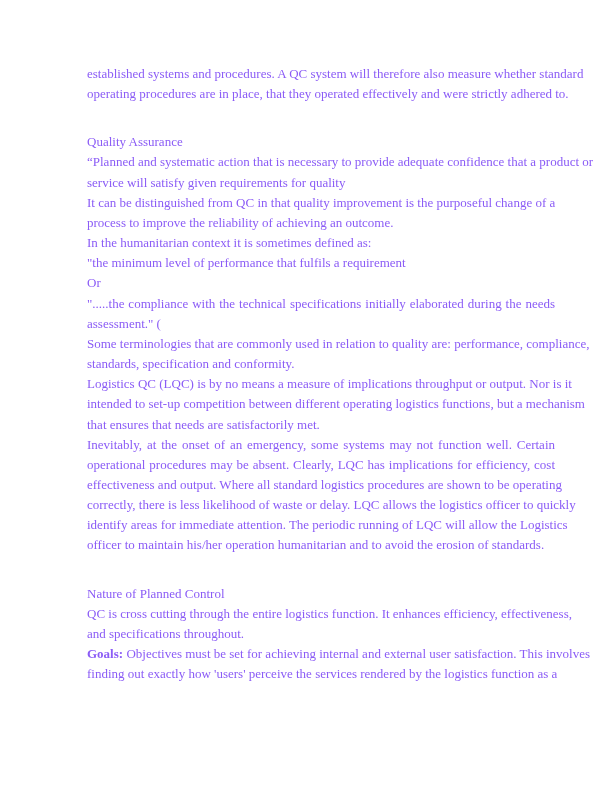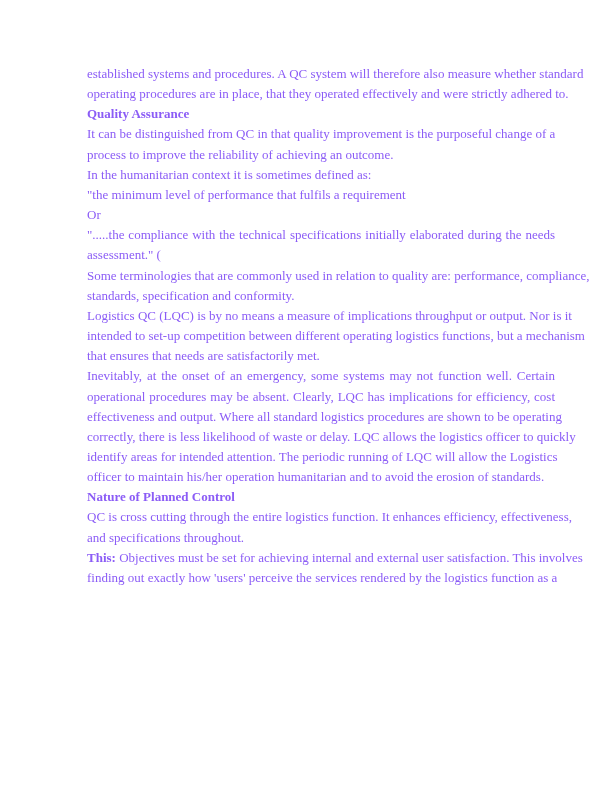--- a/index.html
+++ b/index.html
@@ -14,57 +14,61 @@
       line-height: 20.15px;
       color: #8b5cf6;
     }
     .line { display: block; white-space: nowrap; }
     .justify {
       display: block;
       text-align: justify;
       text-align-last: justify;
       white-space: nowrap;
     }
-    .heading { font-weight: bold; display: block; }
+    .heading { font-weight: normal; display: block; margin-top: 28px; }
     .bold { font-weight: bold; }
   </style>
 </head>
 <body>
 
 <div class="page">
 
   <div>
     <span class="justify">established systems and procedures. A QC system will therefore also measure whether standard</span>
     <span class="line">operating procedures are in place, that they operated effectively and were strictly adhered to.</span>
   </div>
 
   <span class="heading">Quality Assurance</span>
+  <div>
+    <span class="justify">“Planned and systematic action that is necessary to provide adequate confidence that a product or</span>
+    <span class="line">service will satisfy given requirements for quality</span>
+  </div>
 
   <div>
     <span class="justify">It can be distinguished from QC in that quality improvement is the purposeful change of a</span>
     <span class="line">process to improve the reliability of achieving an outcome.</span>
     <span class="line">In the humanitarian context it is sometimes defined as:</span>
     <span class="line">"the minimum level of performance that fulfils a requirement</span>
     <span class="line">Or</span>
     <span class="justify">".....the compliance with the technical specifications initially elaborated during the needs</span>
     <span class="line">assessment." (</span>
     <span class="justify">Some terminologies that are commonly used in relation to quality are: performance, compliance,</span>
     <span class="line">standards, specification and conformity.</span>
     <span class="justify">Logistics QC (LQC) is by no means a measure of implications throughput or output. Nor is it</span>
     <span class="justify">intended to set-up competition between different operating logistics functions, but a mechanism</span>
     <span class="line">that ensures that needs are satisfactorily met.</span>
     <span class="justify">Inevitably, at the onset of an emergency, some systems may not function well. Certain</span>
     <span class="justify">operational procedures may be absent. Clearly, LQC has implications for efficiency, cost</span>
     <span class="justify">effectiveness and output. Where all standard logistics procedures are shown to be operating</span>
     <span class="justify">correctly, there is less likelihood of waste or delay. LQC allows the logistics officer to quickly</span>
-    <span class="justify">identify areas for intended attention. The periodic running of LQC will allow the Logistics</span>
+    <span class="justify">identify areas for immediate attention. The periodic running of LQC will allow the Logistics</span>
     <span class="line">officer to maintain his/her operation humanitarian and to avoid the erosion of standards.</span>
   </div>
 
   <span class="heading">Nature of Planned Control</span>
   <div>
     <span class="justify">QC is cross cutting through the entire logistics function. It enhances efficiency, effectiveness,</span>
     <span class="line">and specifications throughout.</span>
-    <span class="justify"><span class="bold">This:</span><span> Objectives must be set for achieving internal and external user satisfaction. This involves</span></span>
+    <span class="justify"><span class="bold">Goals:</span><span> Objectives must be set for achieving internal and external user satisfaction. This involves</span></span>
     <span class="justify">finding out exactly how 'users' perceive the services rendered by the logistics function as a</span>
   </div>
 
 </div>
 
 </body></html>

